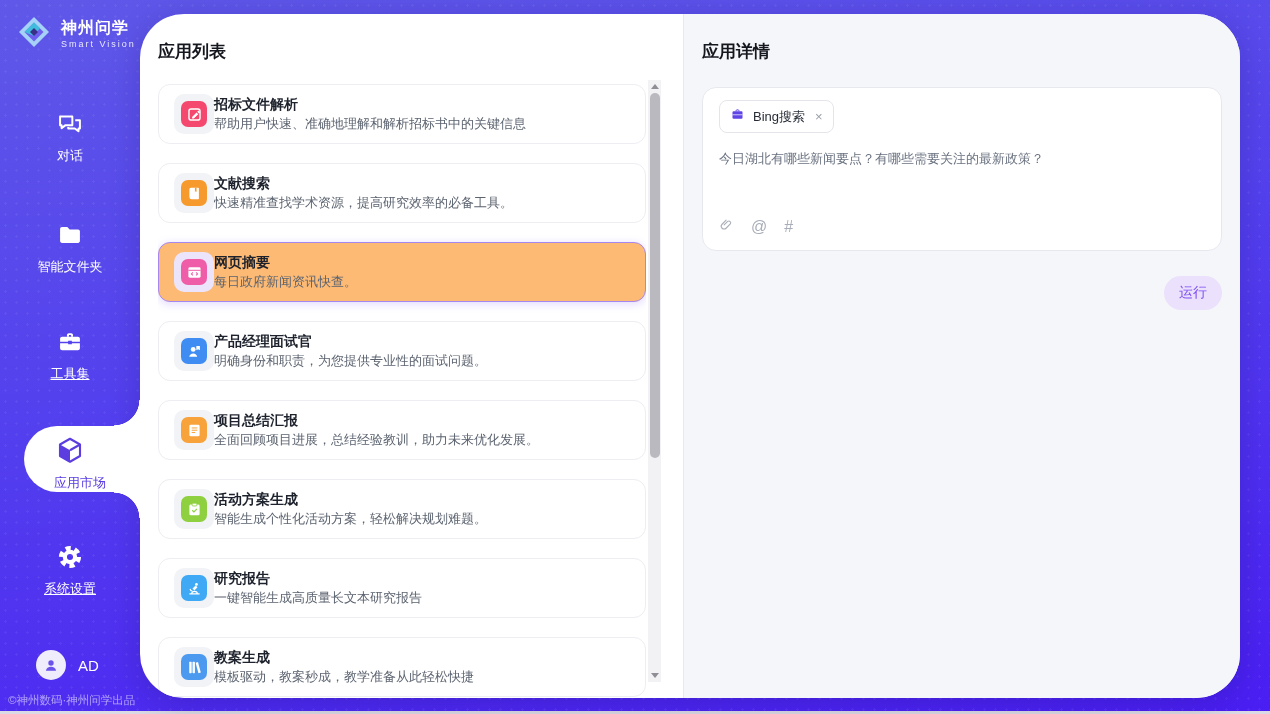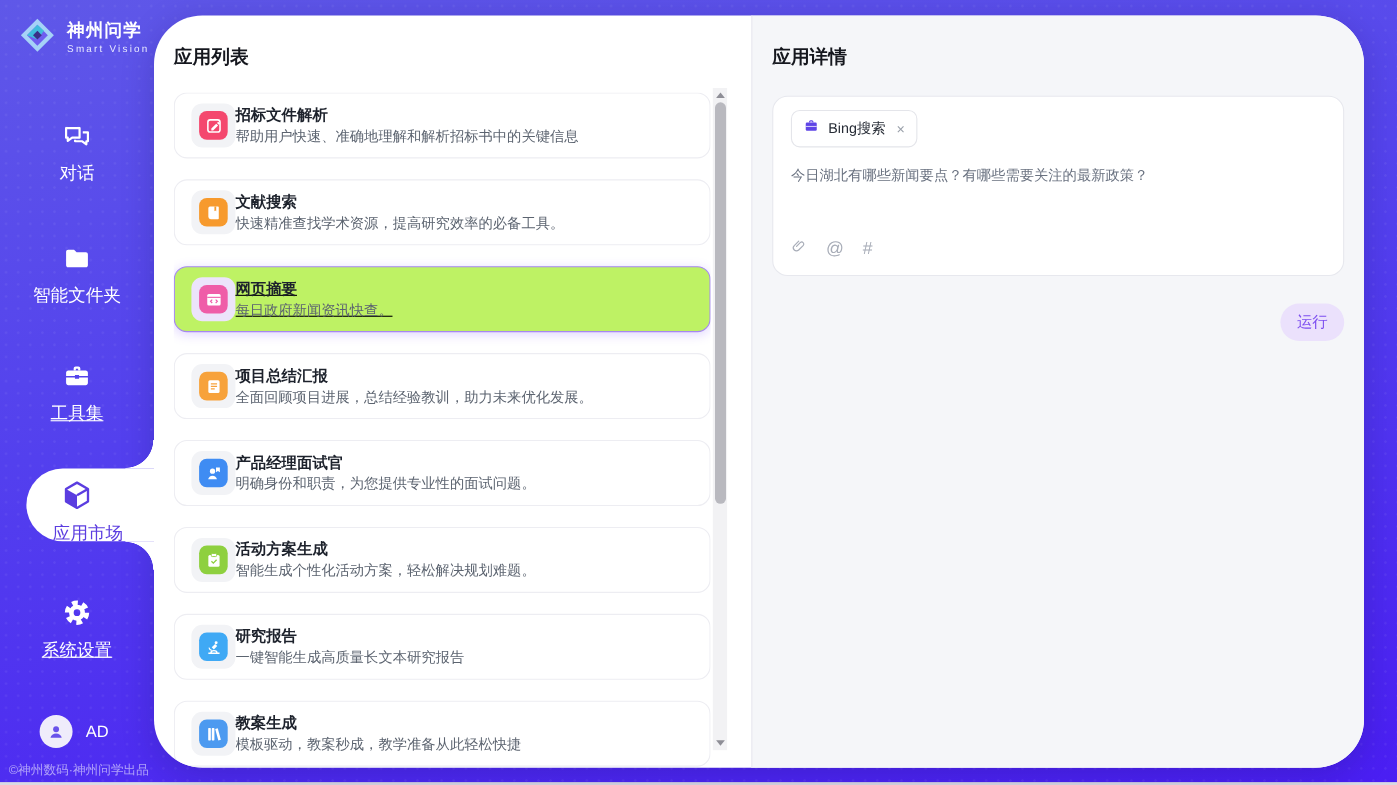--- a/index.html
+++ b/index.html
@@ -13,21 +13,21 @@
     background-size:11px 11px; }
   .page::after { content:""; position:absolute; left:0; right:0; bottom:0; height:3px; background:#d9dae3; }
 
   
   .sidebar { position:absolute; left:0; top:0; width:140px; height:100%; z-index:3; }
   .logo { position:absolute; top:12px; left:14px; display:flex; align-items:center; gap:7px; }
   .brand-name { color:#fff; font-size:16px; font-weight:700; letter-spacing:1px; line-height:1.1; }
   .brand-tag { color:#e8e9ff; font-size:9px; letter-spacing:2px; margin-top:2px; }
   .nav-item { position:absolute; left:0; width:140px; text-align:center; cursor:pointer; }
   .nav-ico { display:inline-block; height:30px; }
-  .nav-label { color:#fff; font-size:16px; margin-top:5px; }
+  .nav-label { color:#fff; font-size:13px; margin-top:5px; }
   .nav-label.u { text-decoration:underline; }
   .nav-item.active .nav-label { color:#5b3de0;padding-left:20px; }
 
   .active-bubble { position:absolute; left:24px; top:426px; width:116px; height:66px;
     background:#fff; border-radius:33px 0 0 33px; }
   .active-bubble::before { content:""; position:absolute; right:0; top:-26px; width:26px; height:26px;
     background:radial-gradient(circle 26px at 0% 0%, rgba(0,0,0,0) 25px, #fff 25.6px); }
   .active-bubble::after { content:""; position:absolute; right:0; bottom:-26px; width:26px; height:26px;
     background:radial-gradient(circle 26px at 0% 100%, rgba(0,0,0,0) 25px, #fff 25.6px); }
 
@@ -41,21 +41,21 @@
     border-radius:44px; display:flex; overflow:hidden; z-index:2; box-shadow:0 6px 30px rgba(25,15,90,.22); }
 
   .panel-title { font-size:17px; font-weight:700; color:#15171e; }
 
   
   .list-panel { position:relative; width:543px; flex:none; }
   .list-panel .panel-title { margin:26px 0 0 18px; }
   .cards { position:absolute; top:70px; left:18px; width:488px; bottom:0; overflow:hidden; }
   .app-card { display:flex; align-items:center; height:60px; padding:0 14px 0 15px;
     border:1px solid #ededf2; border-radius:12px; background:#fff; margin-bottom:19px; cursor:pointer; }
-  .app-card.selected { background:#bef264; border:1px solid #a687f2; box-shadow:0 2px 10px rgba(124,77,255,.22);text-decoration:underline; }
+  .app-card.selected { background:#fdba74; border:1px solid #a687f2; box-shadow:0 2px 10px rgba(124,77,255,.22); }
   .tile { width:40px; height:40px; flex:none; border-radius:10px; background:#f2f3f6; display:flex; align-items:center; justify-content:center; }
   .app-card.selected .tile { background:#ece4fb; }
   .glyph { width:26px; height:26px; border-radius:7px; display:flex; align-items:center; justify-content:center; }
   .app-title { font-size:14px; font-weight:700; color:#1d222c; line-height:1.35; }
   .app-desc { font-size:13px; color:#5c6470; line-height:1.4; margin-top:1px; white-space:nowrap; overflow:hidden; }
 
   
   .scrollbar { position:absolute; right:22px; top:66px; bottom:16px; width:13px; background:#f2f2f4; }
   .sb-arrow { position:absolute; left:0; width:13px; height:13px; display:flex; align-items:center; justify-content:center; cursor:pointer; }
   .sb-arrow.up { top:0; } .sb-arrow.down { bottom:0; }
@@ -213,46 +213,46 @@
               </span>
             </div>
           <div>
             <div class="app-title">网页摘要</div>
             <div class="app-desc">每日政府新闻资讯快查。</div>
           </div>
         </div>
 
         <div class="app-card">
           <div class="tile">
-              <span class="glyph" style="background: rgb(247, 162, 59); color: rgb(247, 162, 59);">
-            <svg width="17" height="17" viewBox="0 0 24 24">
-              <rect x="4.8" y="3.8" width="14.4" height="16.4" rx="2" fill="#fff"></rect>
-              <path d="M8 8.4h8M8 11.6h8M8 14.8h5" stroke="currentColor" stroke-width="1.4"></path>
-            </svg>
-              </span>
-            </div>
-          <div>
-            <div class="app-title">项目总结汇报</div>
-            <div class="app-desc">全面回顾项目进展，总结经验教训，助力未来优化发展。</div>
-          </div>
-        </div>
-
-        <div class="app-card">
-          <div class="tile">
               <span class="glyph" style="background: rgb(63, 140, 243); color: rgb(63, 140, 243);">
             <svg width="17" height="17" viewBox="0 0 24 24" fill="#fff">
               <circle cx="10.2" cy="9" r="3.4"></circle>
               <path d="M4.6 19.4c.4-2.9 2.7-4.7 5.6-4.7s5.2 1.8 5.6 4.7z"></path>
               <path d="M14.6 4.2h5v6.2l-2.5-1.6-2.5 1.6z"></path>
             </svg>
               </span>
             </div>
           <div>
             <div class="app-title">产品经理面试官</div>
             <div class="app-desc">明确身份和职责，为您提供专业性的面试问题。</div>
+          </div>
+        </div>
+
+        <div class="app-card">
+          <div class="tile">
+              <span class="glyph" style="background: rgb(247, 162, 59); color: rgb(247, 162, 59);">
+            <svg width="17" height="17" viewBox="0 0 24 24">
+              <rect x="4.8" y="3.8" width="14.4" height="16.4" rx="2" fill="#fff"></rect>
+              <path d="M8 8.4h8M8 11.6h8M8 14.8h5" stroke="currentColor" stroke-width="1.4"></path>
+            </svg>
+              </span>
+            </div>
+          <div>
+            <div class="app-title">项目总结汇报</div>
+            <div class="app-desc">全面回顾项目进展，总结经验教训，助力未来优化发展。</div>
           </div>
         </div>
 
         <div class="app-card">
           <div class="tile">
               <span class="glyph" style="background: rgb(142, 208, 63); color: rgb(142, 208, 63);">
             <svg width="17" height="17" viewBox="0 0 24 24">
               <rect x="4.8" y="5" width="14.4" height="15.2" rx="2" fill="#fff"></rect>
               <rect x="8.6" y="3" width="6.8" height="4" rx="1.2" fill="#fff" stroke="currentColor" stroke-width="1.2"></rect>
               <path d="M8.8 13l2.4 2.4 4.2-4.2" stroke="currentColor" stroke-width="1.7" fill="none"></path>

